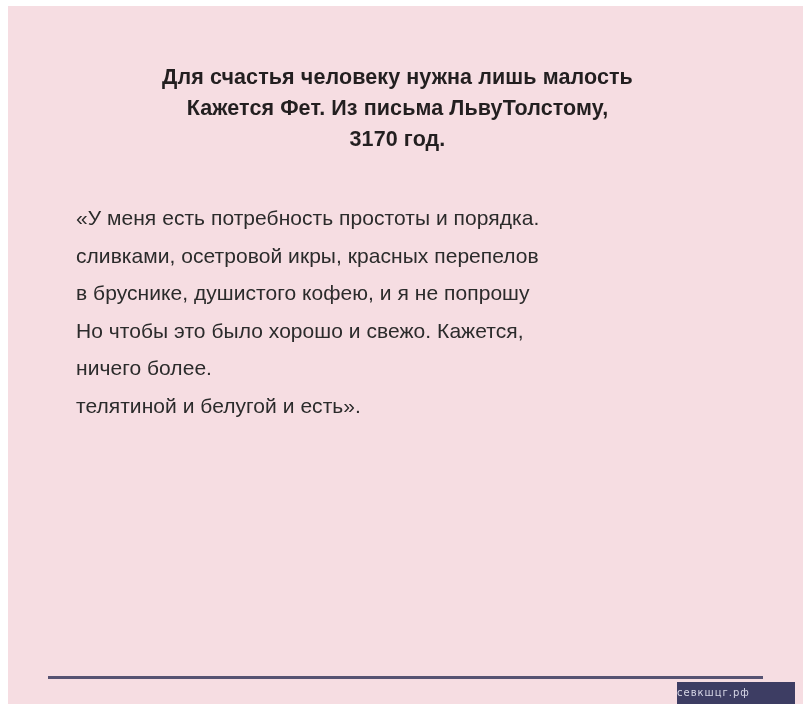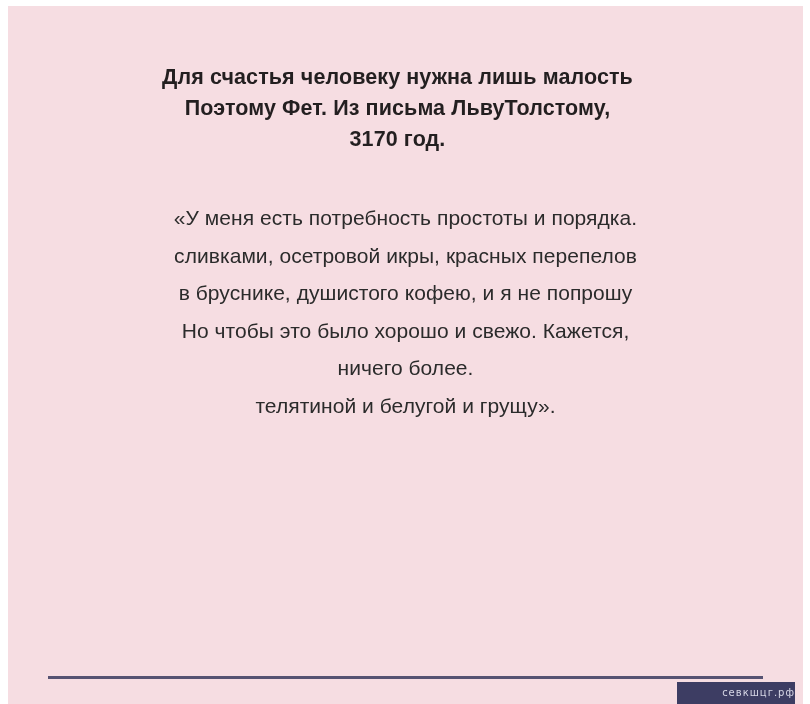--- a/index.html
+++ b/index.html
@@ -60,21 +60,21 @@
   }
   .title-line {
     font-size: 21.5px;
     font-weight: bold;
     color: #231f20;
     line-height: 31px;
     letter-spacing: 0.1px;
   }
   .body-block {
     padding: 44px 24px 0 24px;
-    text-align: center;
+    margin-left: 44px;
   }
   .body-line {
     font-size: 21px;
     color: #2b2b2b;
     line-height: 37.5px;
     letter-spacing: 0.05px;
   }
   .footer {
     position: absolute;
     left: 0;
@@ -94,50 +94,50 @@
   .watermark {
     position: absolute;
     right: 8px;
     bottom: 0px;
     width: 118px;
     height: 22px;
     background: #3d3d63;
     color: #d7d7e6;
     font-size: 10px;
     line-height: 22px;
-    text-align: right;
+    text-align: left;
     letter-spacing: 1px;
     font-family: "DejaVu Sans", sans-serif;
     overflow: hidden;
     white-space: nowrap;
   }
 </style>
 </head>
 <body>
 
 <div class="card">
   <div class="top-rail"></div>
   <div class="left-rail"></div>
   <div class="right-rail"></div>
 
   <div class="content">
 
     <div class="title-block">
       <div class="title-line">Для счастья человеку нужна лишь малость</div>
-      <div class="title-line">Поэтому Фет. Из письма ЛьвуТолстому,</div>
+      <div class="title-line">Кажется Фет. Из письма ЛьвуТолстому,</div>
       <div class="title-line">3170 год.</div>
     </div>
 
     <div class="body-block">
       <div class="body-line">«У меня есть потребность простоты и порядка.</div>
       <div class="body-line">сливками, осетровой икры, красных перепелов</div>
       <div class="body-line">в бруснике, душистого кофею, и я не попрошу</div>
       <div class="body-line">Но чтобы это было хорошо и свежо. Кажется,</div>
       <div class="body-line">ничего более.</div>
-      <div class="body-line">телятиной и белугой и грущу».</div>
+      <div class="body-line">телятиной и белугой и есть».</div>
     </div>
 
     <div class="footer">
       <div class="footer-divider"></div>
       <div class="watermark">севкшцг.рф</div>
     </div>
 
   </div>
 </div>
 

